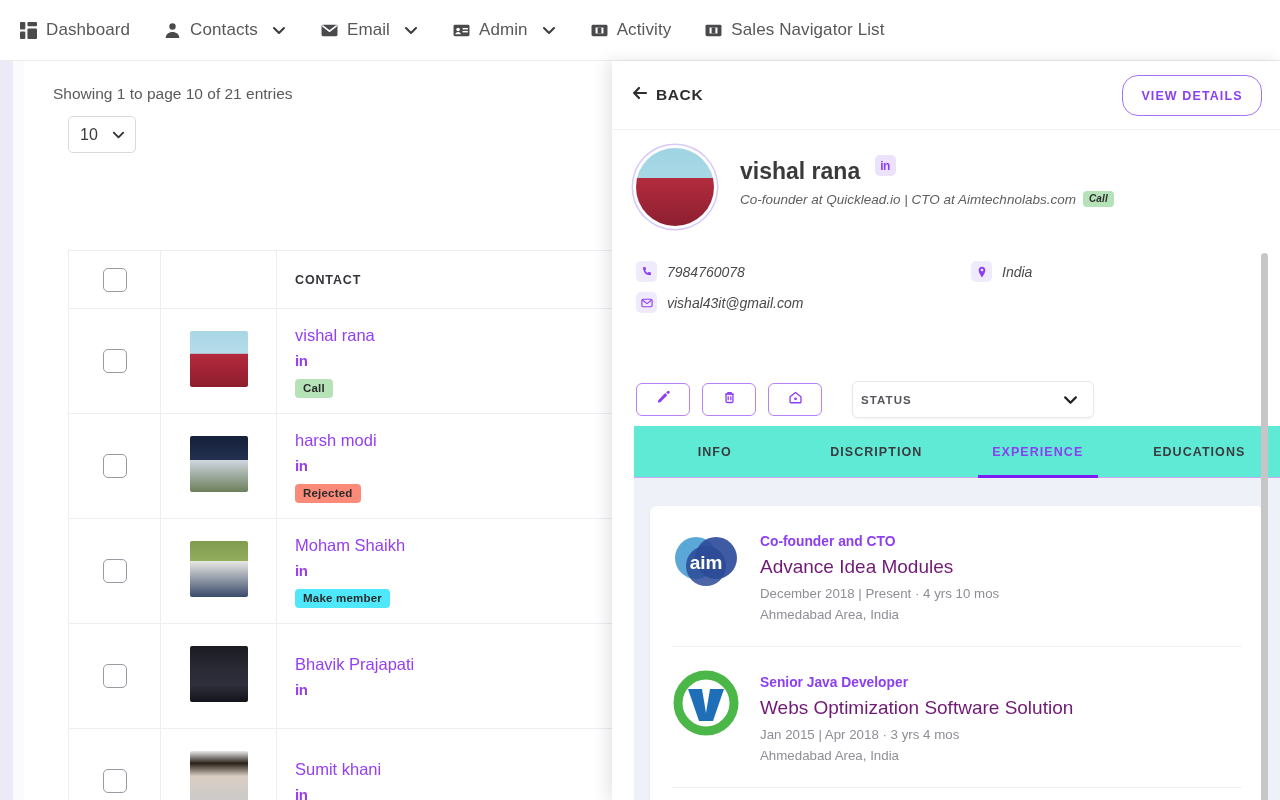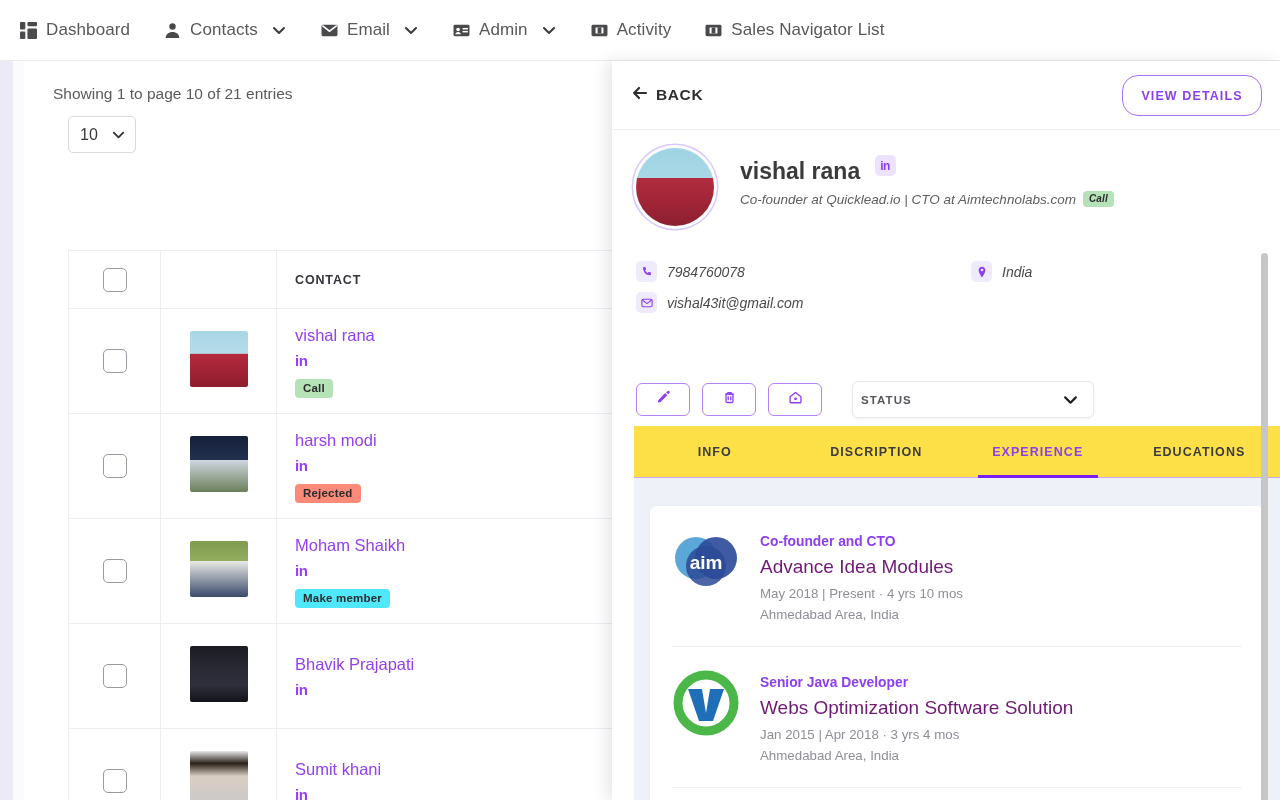--- a/index.html
+++ b/index.html
@@ -153,21 +153,21 @@
     border:1px solid #e7e7ec; border-radius:6px; background:#fff;
     box-shadow:0 1px 3px rgba(0,0,0,.05);
     display:flex; align-items:center; justify-content:space-between;
     padding:0 14px 0 8px; cursor:pointer;
   }
   .status-sel .txt{font-size:11.5px;font-weight:bold;letter-spacing:1.1px;color:#56565c;}
   .status-sel .caret2{width:17px;height:17px;color:#222;}
 
   .tabs {
     position:absolute; left:22px; top:296px; width:646px; height:52px;
-    background:#fde047; border-bottom:1.5px solid #c9a9f5;
+    background:#5eead4; border-bottom:1.5px solid #c9a9f5;
     display:flex; align-items:stretch;
   }
   .tab {
     flex:1; display:flex; align-items:center; justify-content:center;
     font-size:12.5px; font-weight:bold; letter-spacing:1.05px; color:#3b3b41;
     cursor:pointer; position:relative;
   }
   .tab.active { color:#8c3ff0; }
   .tab.active::after {
     content:""; position:absolute; left:13%; right:13%; bottom:-1.5px; height:3.5px;
@@ -483,21 +483,21 @@
             <div class="exp-item">
               <div class="logo"><svg viewBox="0 0 68 68" width="68" height="68">
                   <circle cx="24" cy="30" r="21" fill="#5ba7d8"></circle>
                   <circle cx="44" cy="30" r="21" fill="#2f4d9b" opacity=".92"></circle>
                   <circle cx="34" cy="38" r="20" fill="#2b4a97" opacity=".85"></circle>
                   <text x="34" y="41" font-family="Liberation Sans, sans-serif" font-size="19" font-weight="bold" fill="#fff" text-anchor="middle">aim</text>
                 </svg></div>
               <div class="exp-txt">
                 <div class="exp-title">Co-founder and CTO</div>
                 <div class="exp-co">Advance Idea Modules</div>
-                <div class="exp-dates">May 2018 | Present · 4 yrs 10 mos</div>
+                <div class="exp-dates">December 2018 | Present · 4 yrs 10 mos</div>
                 <div class="exp-loc">Ahmedabad Area, India</div>
               </div>
             </div>
             <div class="exp-item">
               <div class="logo"><svg viewBox="0 0 68 68" width="68" height="68">
                   <circle cx="34" cy="34" r="28" fill="none" stroke="#4cb749" stroke-width="9"></circle>
                   <path d="M16 20 L30 20 L34 44 L38 20 L52 20 L41 52 L27 52 Z" fill="#1f6fb8"></path>
                 </svg></div>
               <div class="exp-txt">
                 <div class="exp-title">Senior Java Developer</div>

